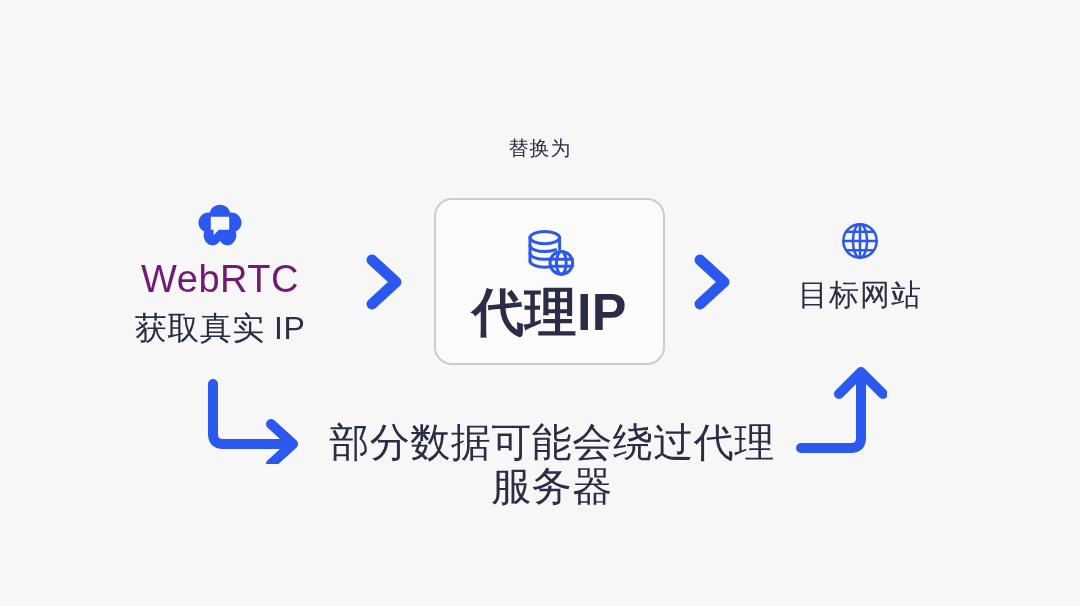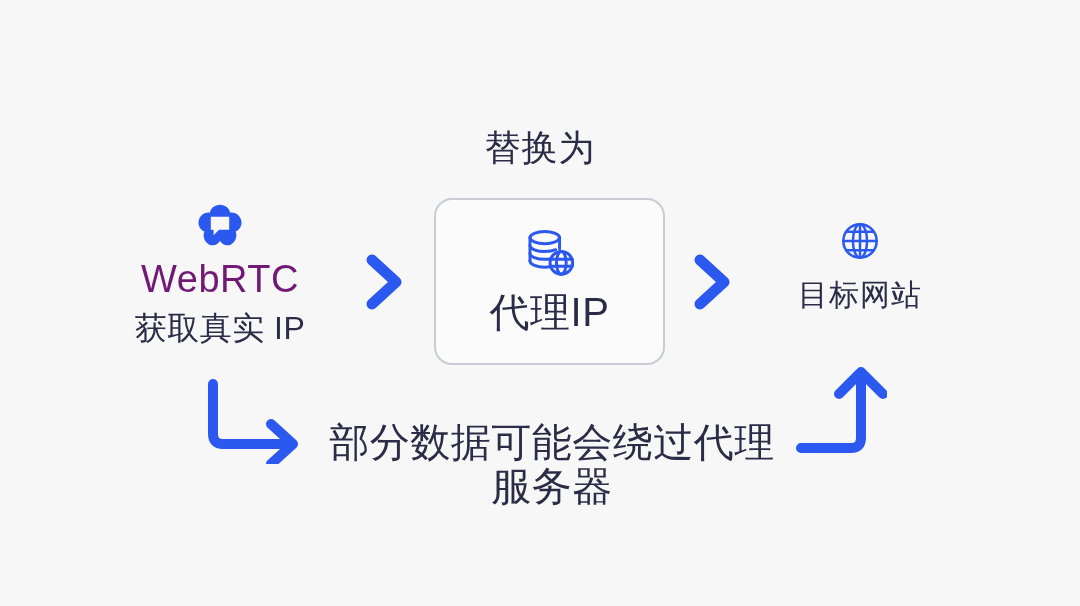--- a/index.html
+++ b/index.html
@@ -23,21 +23,21 @@
   
   .abs { position: absolute; }
 
   
   #replace-caption {
     left: 0;
     top: 128;
     top: 128px;
     width: 1080px;
     text-align: center;
-    font-size: 36px;
+    font-size: 20px;
     line-height: 40px;
     color: #2a2d45;
     letter-spacing: 1px;
     font-weight: 400;
   }
 
   
   #node-webrtc {
     left: 60px;
     top: 200px;
@@ -92,24 +92,24 @@
   }
   #proxy-icon-wrap {
     width: 60px;
     height: 58px;
     display: flex;
     align-items: center;
     justify-content: center;
     margin-bottom: 2px;
   }
   #proxy-label {
-    font-size: 40px;
+    font-size: 52px;
     line-height: 52px;
     color: #2a2d45;
-    font-weight: 400;
+    font-weight: 700;
     letter-spacing: 0.5px;
   }
 
   
   #node-target {
     left: 700px;
     top: 218px;
     width: 320px;
     text-align: center;
   }

